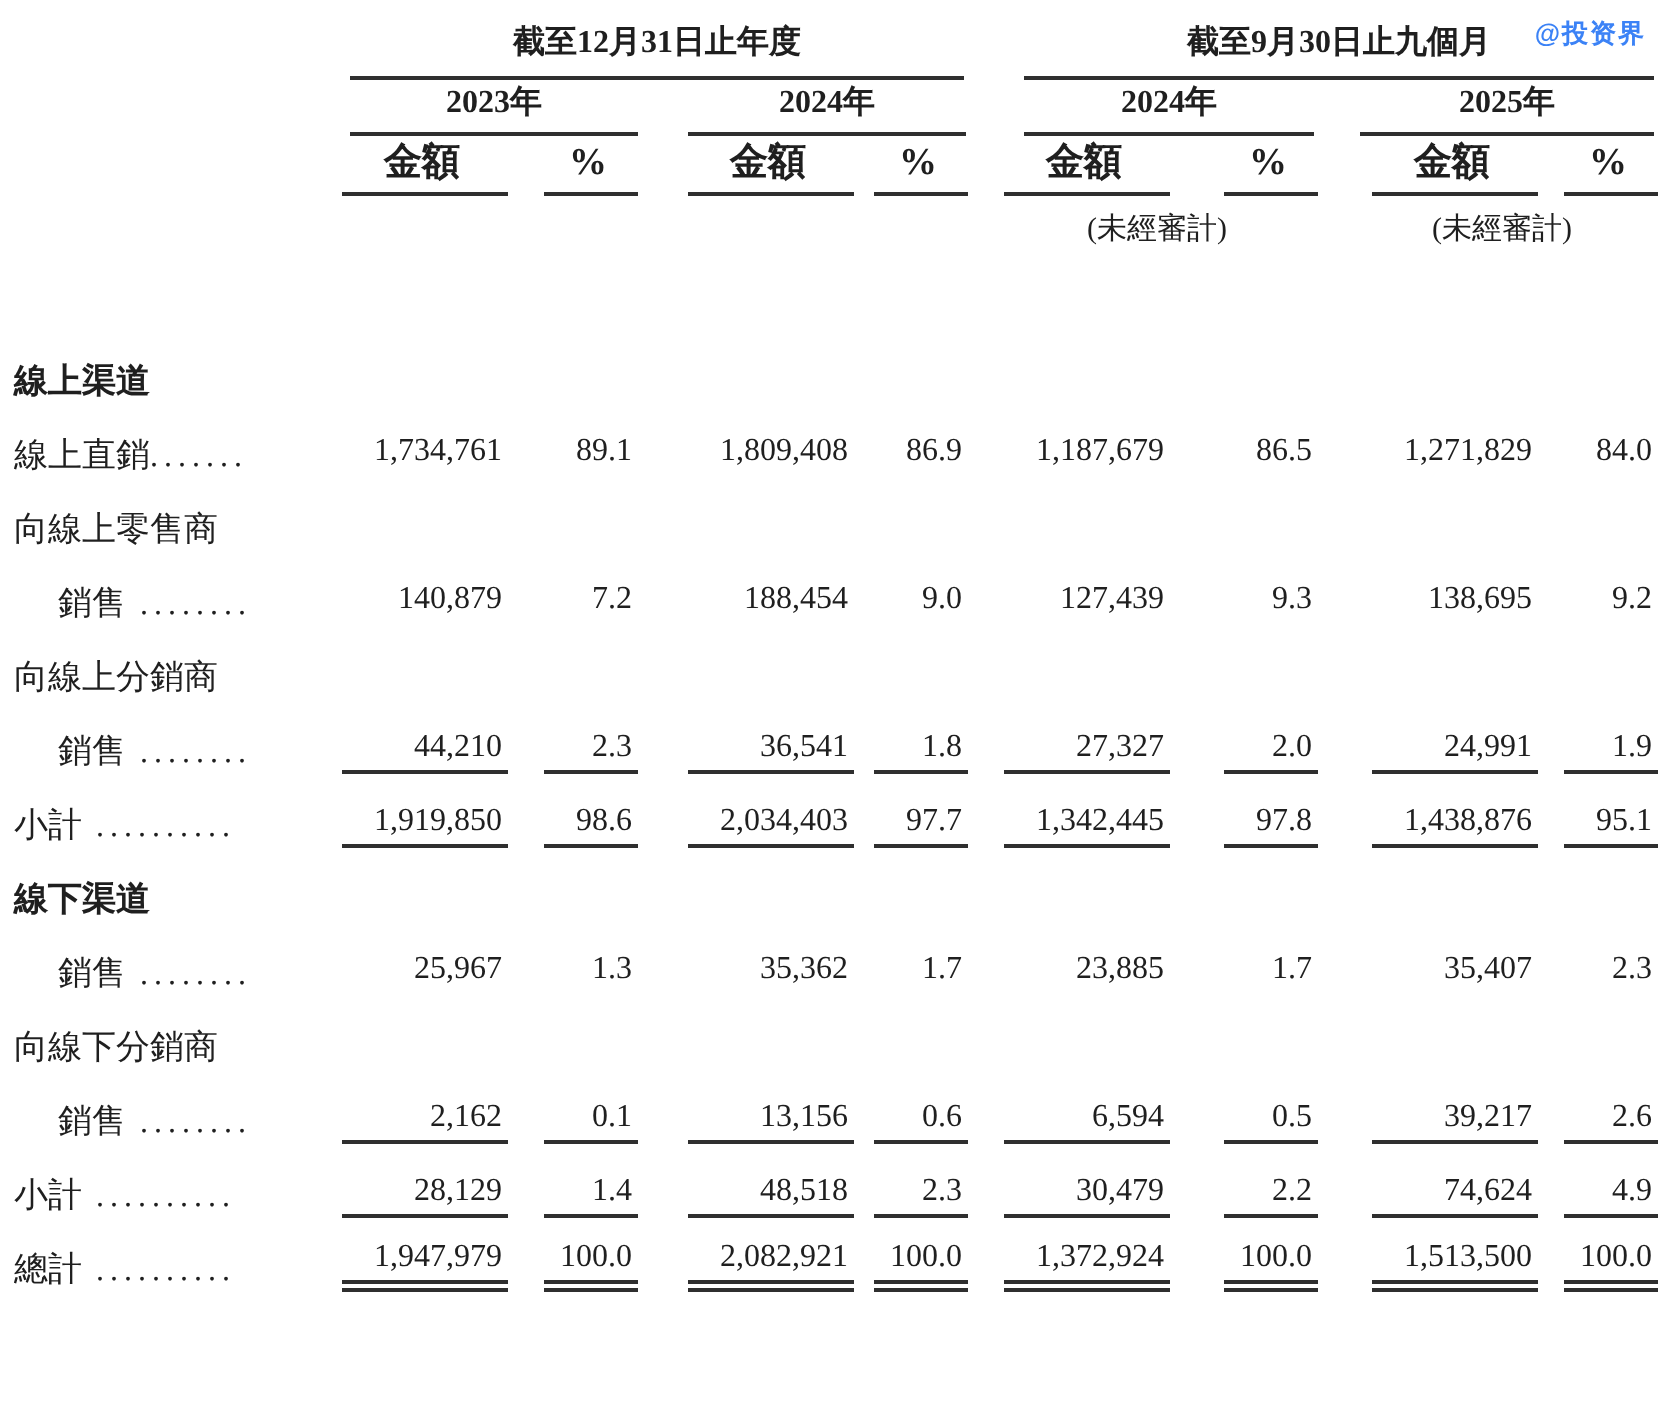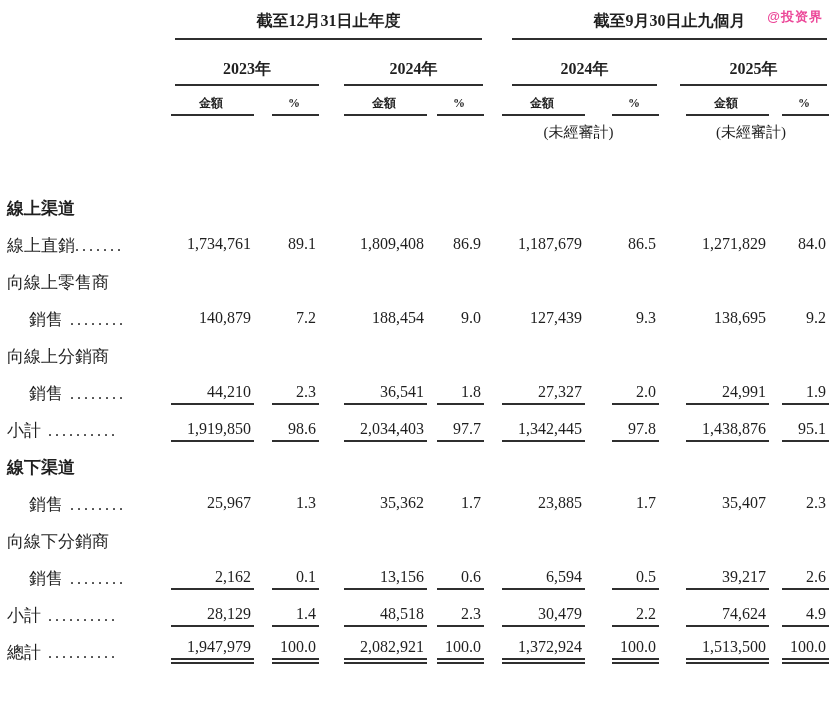--- a/index.html
+++ b/index.html
@@ -4,50 +4,50 @@
 <style>
   html,body{margin:0;padding:0;background:#ffffff;}
   body{
     width:829px;height:707px;position:relative;overflow:hidden;
     font-family:"Liberation Serif","DejaVu Serif",serif;
     color:#1f1f1f;
   }
   .watermark{
     position:absolute;top:8px;right:6px;
     font-family:"Liberation Sans","DejaVu Sans",sans-serif;
-    font-size:13px;font-weight:bold;color:#ec4899;letter-spacing:1px;
+    font-size:13px;font-weight:bold;color:#3b82f6;letter-spacing:1px;
   }
   table{border-collapse:collapse;table-layout:fixed;width:822px;margin:4px 0 0 7px;}
   td,th{padding:0;vertical-align:bottom;font-weight:normal;text-align:left;}
   
   .amt-cell,.pct-cell{text-align:right;}
   .vbox{
     display:inline-block;text-align:right;white-space:nowrap;
     padding:0 3px 2px 0;font-size:16px;line-height:1.15;
     border-bottom:2px solid transparent;
   }
   .amt-box{width:80px;}
   .pct-box{width:44px;}
   
   thead th{font-weight:bold;}
   .grp{font-size:16px;font-weight:bold;text-align:center;
        border-bottom:2px solid #2f2f2f;padding-bottom:6px;height:28px;
        display:flex;align-items:flex-end;justify-content:center;}
   .g1{margin:0 2px 0 4px;}
   .g2{margin:0 2px 0 28px;}
-  tr.year-row th{height:46px;}
+  tr.year-row th{height:28px;}
   .yr{font-size:16px;font-weight:bold;text-align:center;
       border-bottom:2px solid #2f2f2f;padding-bottom:4px;}
   .y1{margin:0 0 0 4px;}
   .y2{margin:0 1px 0 25px;}
   .y3{margin:0 2px 0 28px;}
   .y4{margin:0 2px 0 21px;}
   tr.metric-row th{height:30px;}
   .hdr-rule{
-    text-align:center;font-weight:bold;font-size:12px;
+    text-align:center;font-weight:bold;font-size:19px;
     border-bottom:2px solid #2f2f2f;padding-bottom:3px;
   }
   .note{font-size:15px;white-space:nowrap;}
   tr.units-row td{height:36px;padding-bottom:2px;}
   .units{text-align:center;}
   tr.unaud-row td{height:26px;}
   .unaud{text-align:center;padding-left:14px;}
   
   tbody td{height:34px;padding-bottom:3px;}
   tbody tr.row-section td{font-weight:bold;font-size:17px;}

